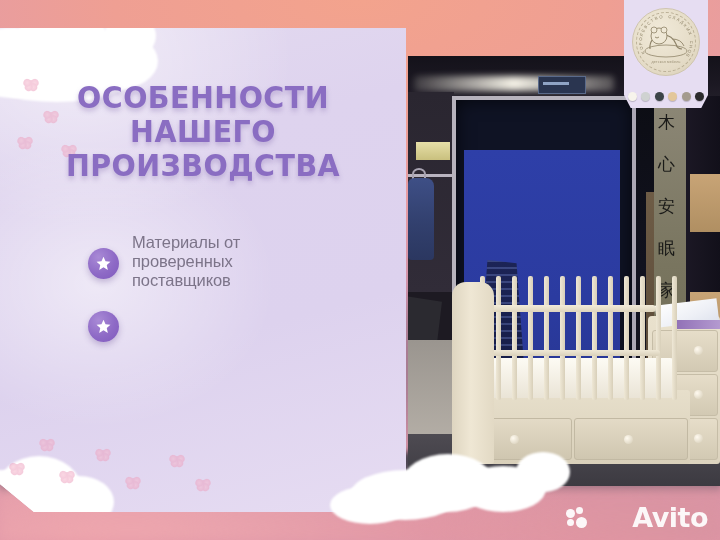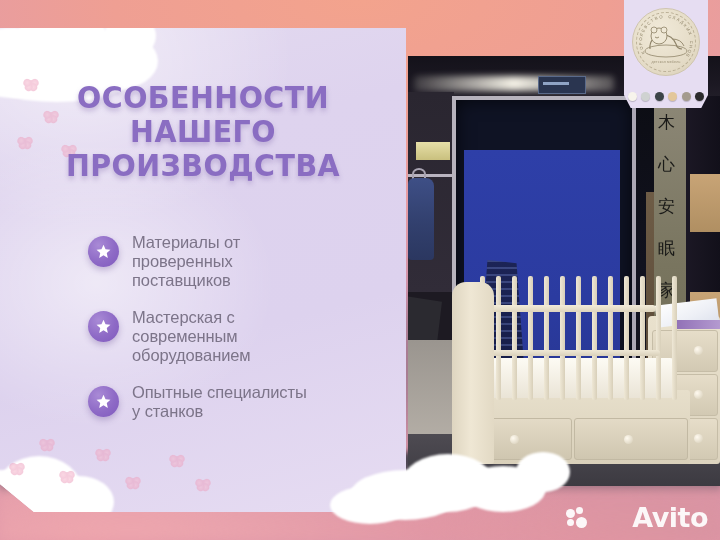--- a/index.html
+++ b/index.html
@@ -168,21 +168,21 @@
     letter-spacing:.5px;
     color:#8a6dc2;
     text-shadow:0 3px 5px rgba(120,95,165,.35);
     transform:scaleX(.92);
     white-space:pre-line;
     padding:0 26px;
   }
 
   
   .bullets{position:absolute;left:88px;top:205px;width:290px;}
-  .bullet{position:relative;display:flex;align-items:flex-start;margin-bottom:18px;}
+  .bullet{position:relative;display:flex;align-items:center;margin-bottom:18px;}
   .bullet-badge{
     flex:0 0 auto;width:31px;height:31px;border-radius:50%;margin-right:13px;margin-top:3px;
     background:radial-gradient(circle at 34% 30%,#a98ad6 0%,#8e6ac6 55%,#7f59bd 100%);
     box-shadow:0 3px 6px rgba(90,60,140,.3);
     display:flex;align-items:center;justify-content:center;
   }
   .bullet-badge svg{display:block;}
   .bullet-text{
     color:#7c7489;font-size:16.5px;line-height:19px;font-weight:500;
     font-family:"Liberation Sans",sans-serif;white-space:pre-line;letter-spacing:-.1px;
@@ -433,32 +433,20 @@
         <div class="bullet-text">Материалы от
 проверенных
 поставщиков</div>
       </div>
       <div class="bullet">
         <div class="bullet-badge">
           <svg width="17" height="17" viewBox="0 0 24 24" aria-hidden="true">
             <path d="M12 2.6l2.9 6.3 6.9.7-5.2 4.6 1.5 6.8L12 17.4 5.9 21l1.5-6.8L2.2 9.6l6.9-.7z" fill="#ffffff"></path>
           </svg>
         </div>
-        <div class="bullet-text">Мастерская с
-современным
-оборудованием</div>
-      </div>
-      <div class="bullet">
-        <div class="bullet-badge">
-          <svg width="17" height="17" viewBox="0 0 24 24" aria-hidden="true">
-            <path d="M12 2.6l2.9 6.3 6.9.7-5.2 4.6 1.5 6.8L12 17.4 5.9 21l1.5-6.8L2.2 9.6l6.9-.7z" fill="#ffffff"></path>
-          </svg>
-        </div>
-        <div class="bullet-text">Опытные специалисты
-у станков</div>
       </div>
     </div>
   </div>
 
   <div class="cloudwrap-bc">
     <div class="cloud" style="left:20px;top:18px;width:110px;height:50px"></div>
     <div class="cloud" style="left:72px;top:2px;width:92px;height:58px"></div>
     <div class="cloud" style="left:130px;top:14px;width:86px;height:46px"></div>
     <div class="cloud" style="left:0px;top:34px;width:80px;height:38px"></div>
     <div class="cloud" style="left:186px;top:0px;width:54px;height:40px"></div>

